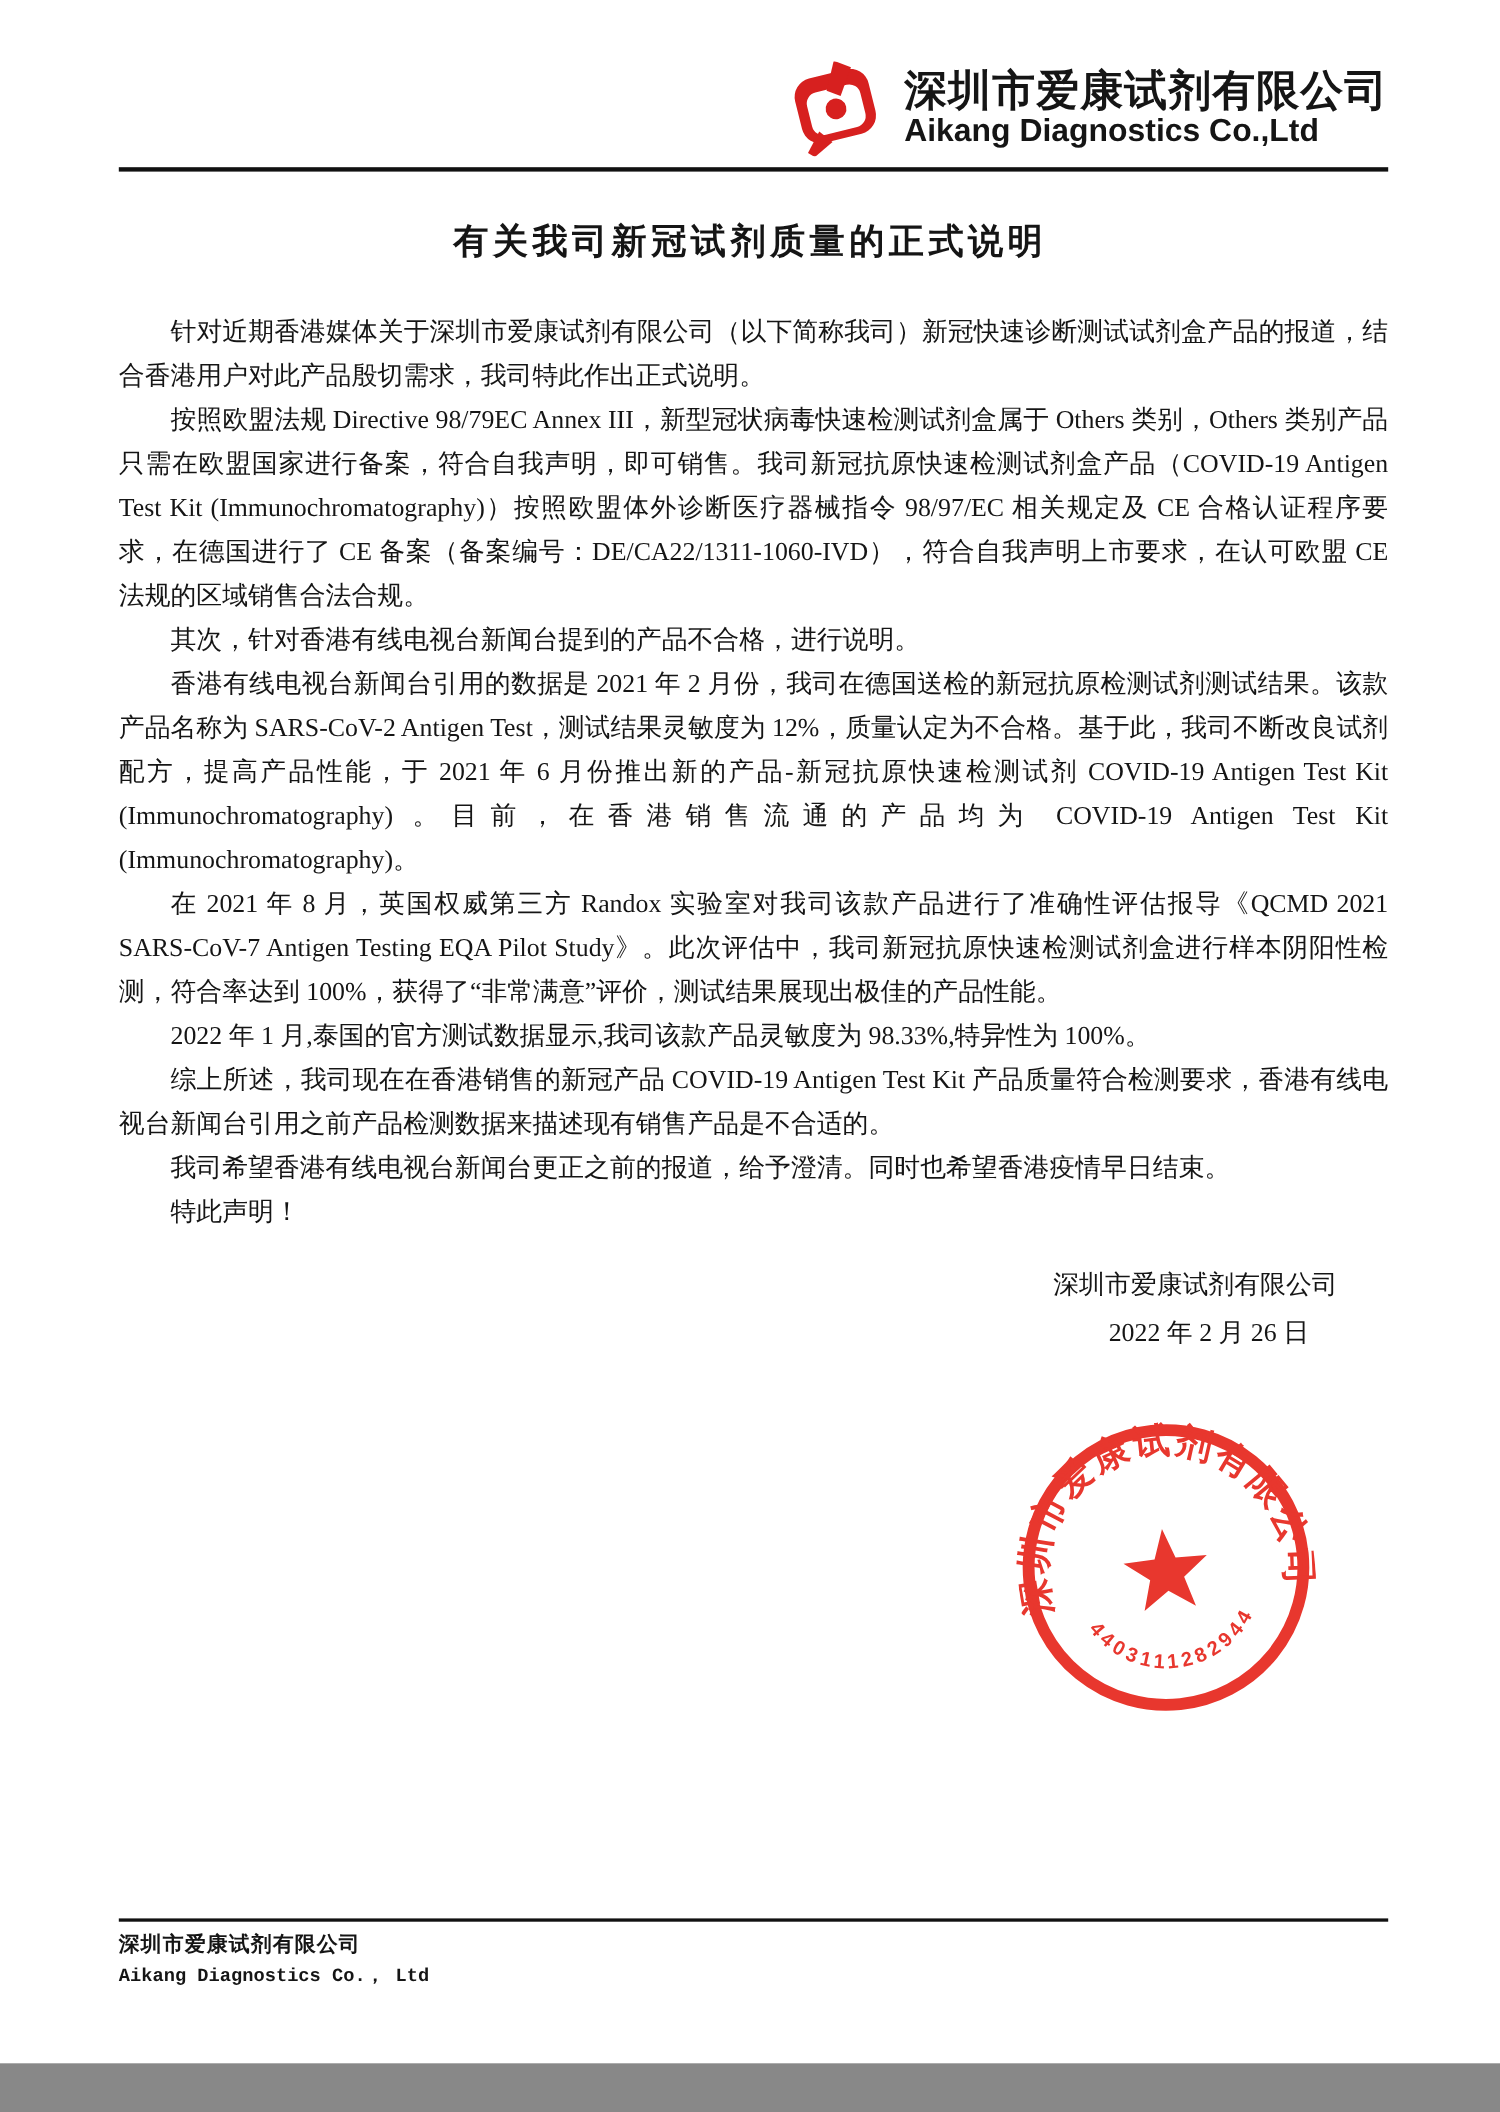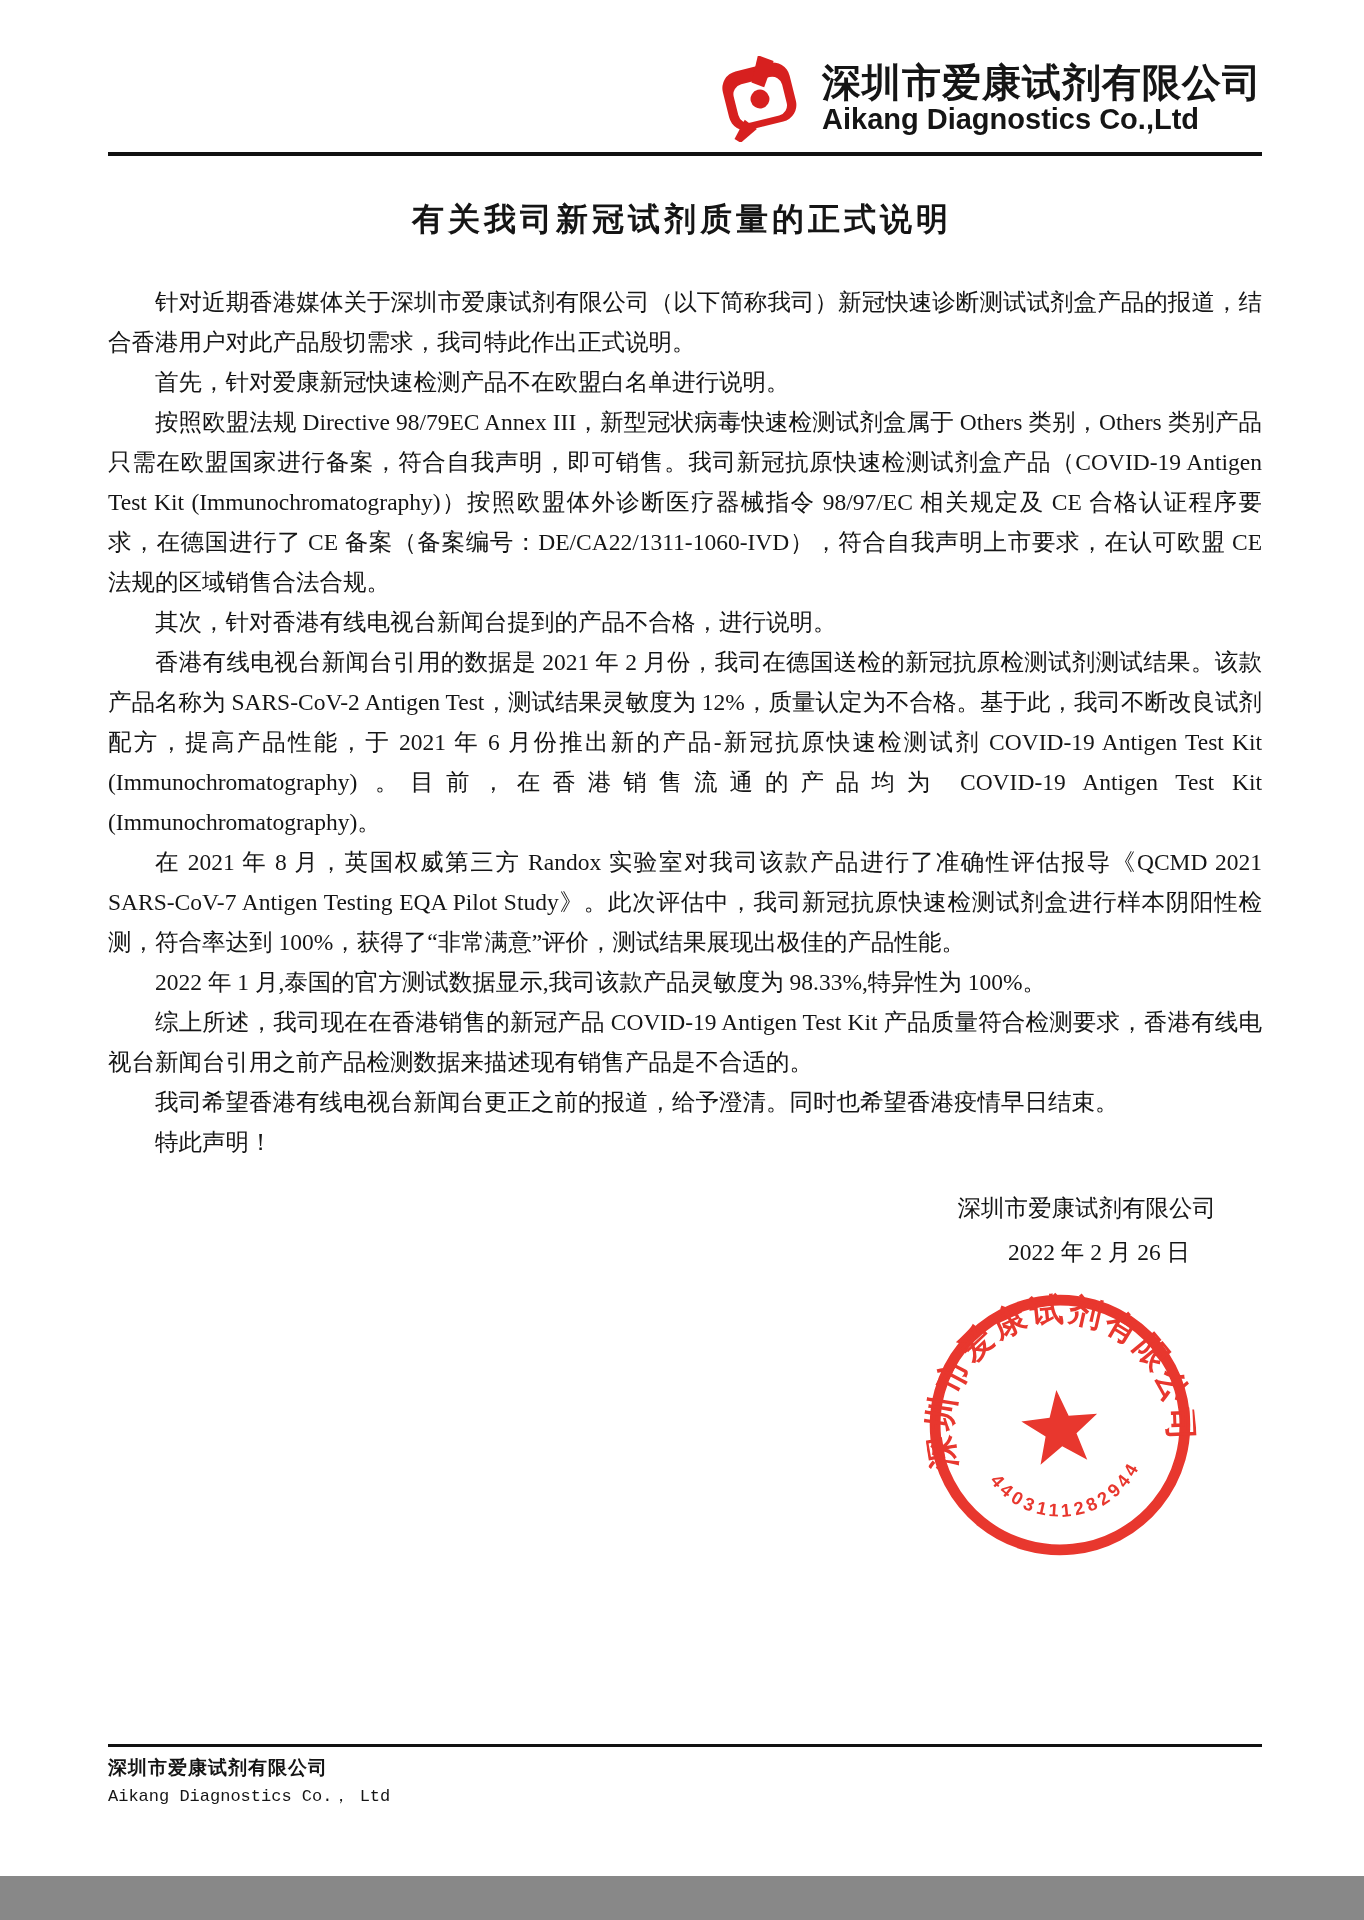--- a/index.html
+++ b/index.html
@@ -85,21 +85,21 @@
   }
   .footer-rule { height: 3px; background: #111; margin-bottom: 8px; }
   .footer-cn {
     font-family: "Liberation Sans", "DejaVu Sans", sans-serif;
     font-weight: 700;
     font-size: 19px;
     letter-spacing: 1px;
   }
   .footer-en {
     font-family: "Liberation Mono", "DejaVu Sans Mono", monospace;
-    font-weight: 400;
+    font-weight: 700;
     font-size: 17px;
     margin-top: 3px;
   }
 </style>
 </head>
 <body>
 
 <div class="page">
 
   <div class="header">
@@ -120,21 +120,20 @@
     </div>
     <div class="header-rule"></div>
   </div>
 
   <h1 class="doc-title">有关我司新冠试剂质量的正式说明</h1>
 
   <div class="doc-body">
 
       <p>针对近期香港媒体关于深圳市爱康试剂有限公司（以下简称我司）新冠快速诊断测试试剂盒产品的报道，结合香港用户对此产品殷切需求，我司特此作出正式说明。</p>
 
-      <p>首先，针对爱康新冠快速检测产品不在欧盟白名单进行说明。</p>
 
       <p>按照欧盟法规 Directive 98/79EC Annex III，新型冠状病毒快速检测试剂盒属于 Others 类别，Others 类别产品只需在欧盟国家进行备案，符合自我声明，即可销售。我司新冠抗原快速检测试剂盒产品（COVID-19 Antigen Test Kit (Immunochromatography)）按照欧盟体外诊断医疗器械指令 98/97/EC 相关规定及 CE 合格认证程序要求，在德国进行了 CE 备案（备案编号：DE/CA22/1311-1060-IVD），符合自我声明上市要求，在认可欧盟 CE 法规的区域销售合法合规。</p>
 
       <p>其次，针对香港有线电视台新闻台提到的产品不合格，进行说明。</p>
 
       <p>香港有线电视台新闻台引用的数据是 2021 年 2 月份，我司在德国送检的新冠抗原检测试剂测试结果。该款产品名称为 SARS-CoV-2 Antigen Test，测试结果灵敏度为 12%，质量认定为不合格。基于此，我司不断改良试剂配方，提高产品性能，于 2021 年 6 月份推出新的产品-新冠抗原快速检测试剂 COVID-19 Antigen Test Kit (Immunochromatography) 。目前，在香港销售流通的产品均为 COVID-19 Antigen Test Kit (Immunochromatography)。</p>
 
       <p>在 2021 年 8 月，英国权威第三方 Randox 实验室对我司该款产品进行了准确性评估报导《QCMD 2021 SARS-CoV-7 Antigen Testing EQA Pilot Study》。此次评估中，我司新冠抗原快速检测试剂盒进行样本阴阳性检测，符合率达到 100%，获得了“非常满意”评价，测试结果展现出极佳的产品性能。</p>
 
       <p>2022 年 1 月,泰国的官方测试数据显示,我司该款产品灵敏度为 98.33%,特异性为 100%。</p>

